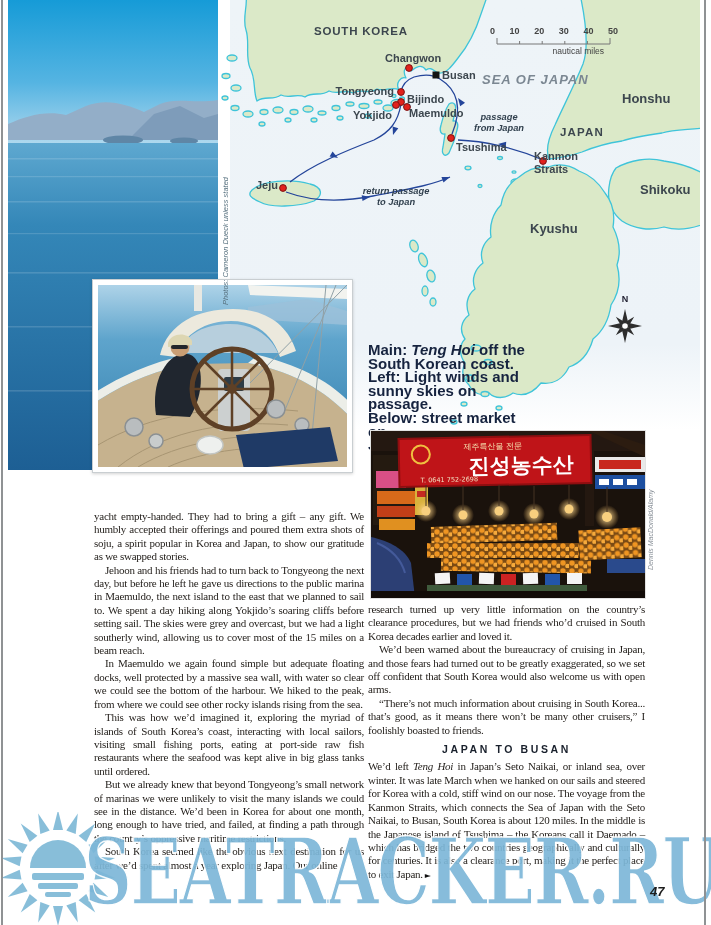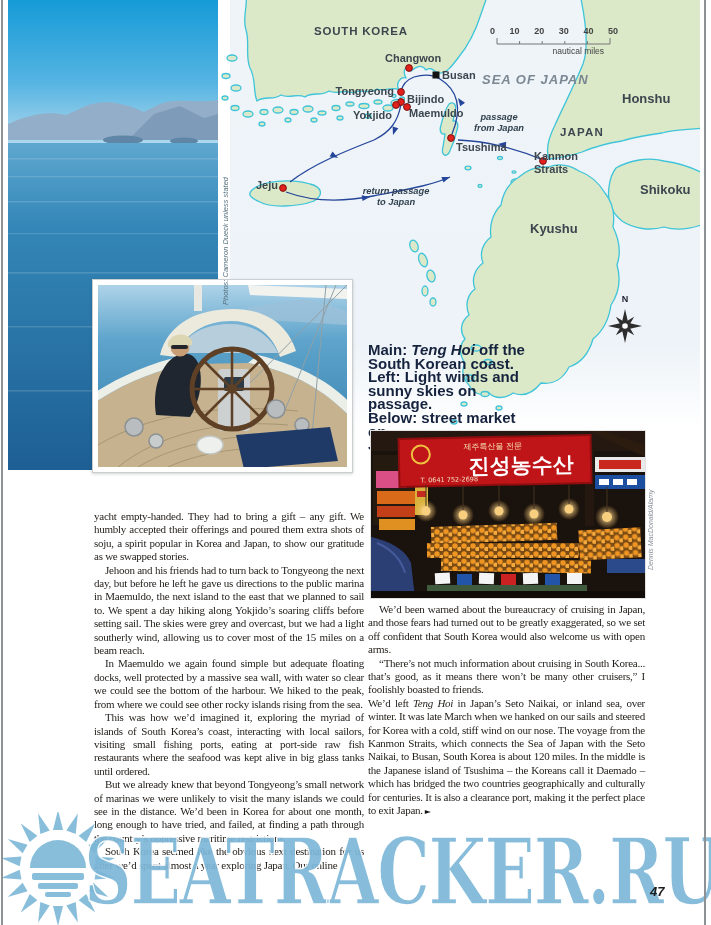--- a/index.html
+++ b/index.html
@@ -421,22 +421,24 @@
   <div id="col-left" class="col">
     <p class="first">yacht empty-handed. They had to bring a gift – any gift. We humbly accepted their offerings and poured them extra shots of soju, a spirit popular in Korea and Japan, to show our gratitude as we swapped stories.</p>
     <p>Jehoon and his friends had to turn back to Tongyeong the next day, but before he left he gave us directions to the public marina in Maemuldo, the next island to the east that we planned to sail to. We spent a day hiking along Yokjido’s soaring cliffs before setting sail. The skies were grey and overcast, but we had a light southerly wind, allowing us to cover most of the 15 miles on a beam reach.</p>
     <p>In Maemuldo we again found simple but adequate floating docks, well protected by a massive sea wall, with water so clear we could see the bottom of the harbour. We hiked to the peak, from where we could see other rocky islands rising from the sea.</p>
     <p>This was how we’d imagined it, exploring the myriad of islands of South Korea’s coast, interacting with local sailors, visiting small fishing ports, eating at port-side raw fish restaurants where the seafood was kept alive in big glass tanks until ordered.</p>
     <p>But we already knew that beyond Tongyeong’s small network of marinas we were unlikely to visit the many islands we could see in the distance. We’d been in Korea for about one month, long enough to have tried, and failed, at finding a path through the country’s oppressive maritime restrictions.</p>
     <p>South Korea seemed like the obvious next destination for us after we’d spent almost a year exploring Japan. Our online</p>
   </div>
 
   <div id="col-right" class="col">
+    <p class="first">research turned up very little information on the country’s clearance procedures, but we had friends who’d cruised in South Korea decades earlier and loved it.</p>
     <p>We’d been warned about the bureaucracy of cruising in Japan, and those fears had turned out to be greatly exaggerated, so we set off confident that South Korea would also welcome us with open arms.</p>
     <p>“There’s not much information about cruising in South Korea... that’s good, as it means there won’t be many other cruisers,” I foolishly boasted to friends.</p>
+    <p id="section-head">JAPAN TO BUSAN</p>
     <p class="first"><span>We’d left </span><i>Teng Hoi</i><span> in Japan’s Seto Naikai, or inland sea, over winter. It was late March when we hanked on our sails and steered for Korea with a cold, stiff wind on our nose. The voyage from the Kanmon Straits, which connects the Sea of Japan with the Seto Naikai, to Busan, South Korea is about 120 miles. In the middle is the Japanese island of Tsushima – the Koreans call it Daemado – which has bridged the two countries geographically and culturally for centuries. It is also a clearance port, making it the perfect place to exit Japan.</span><span class="arrow">►</span></p>
   </div>
 
   <svg id="wm-sun" class="abs" width="125" height="113" viewBox="0 0 125 113">
     <g fill="#82bbd8">
       <g>
         <polygon points="60,-2 65,18 55,18" transform="rotate(0 60 56)"></polygon>
         <polygon points="60,-2 65,18 55,18" transform="rotate(20 60 56)"></polygon>
         <polygon points="60,-2 65,18 55,18" transform="rotate(40 60 56)"></polygon>
         <polygon points="60,-2 65,18 55,18" transform="rotate(60 60 56)"></polygon>

